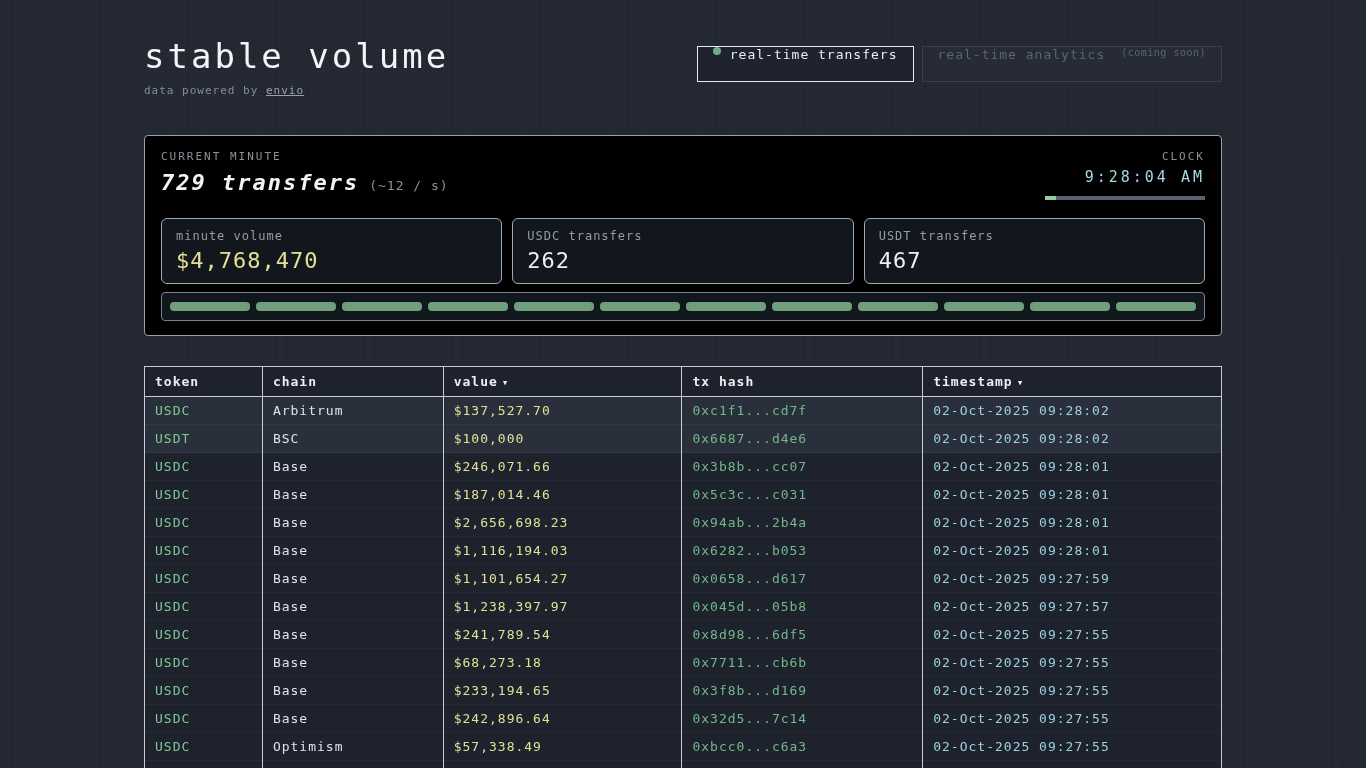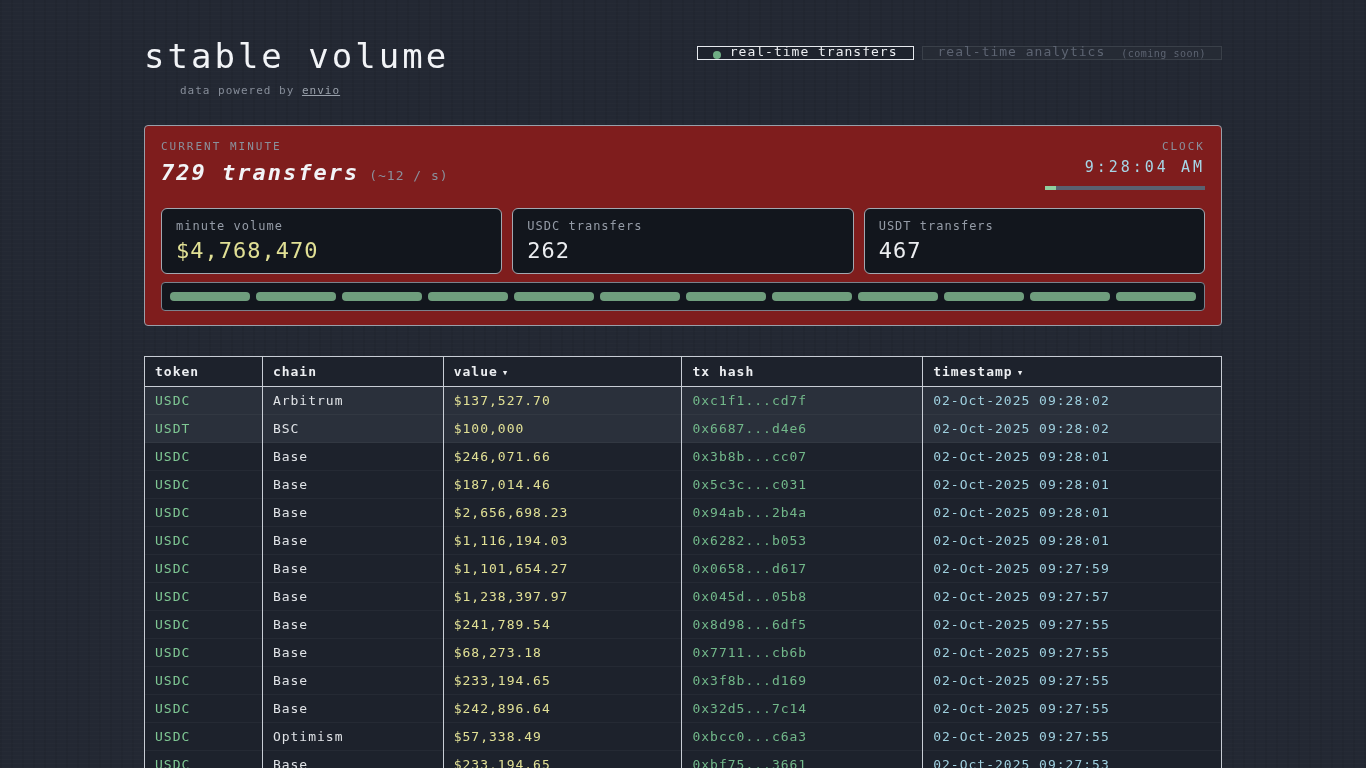--- a/index.html
+++ b/index.html
@@ -17,37 +17,37 @@
     background:
       repeating-linear-gradient(0deg, rgba(255,255,255,0.012) 0 1px, transparent 1px 4px),
       repeating-linear-gradient(90deg, rgba(0,0,0,0.05) 0 2px, transparent 2px 11px);
     pointer-events: none;
   }
   .container { width: 1078px; margin: 0 auto; padding-top: 36px; position: relative; }
 
   
   .header { display: flex; justify-content: space-between; align-items: flex-start; }
   .page-title { font-size: 34px; font-weight: normal; letter-spacing: 3px; color: #f2f4f7; }
-  .subtitle { margin-top: 8px; font-size: 11px; color: #868d99; letter-spacing: 1px; margin-left: 36px; }
+  .subtitle { margin-top: 8px; font-size: 11px; color: #868d99; letter-spacing: 1px; }
   .subtitle a { color: #9aa1ab; text-decoration: underline; }
   .tabs { display: flex; gap: 8px; margin-top: 10px; }
   .tab {
-    height: 14px; display: flex; align-items: flex-end; gap: 9px;
+    height: 36px; display: flex; align-items: flex-start; gap: 9px;
     padding: 0 15px; font-size: 13px; letter-spacing: 1px; cursor: pointer;
     background: #1e232d;
   }
   .tab.active { border: 1px solid #e6e9ee; color: #eceef1; }
   .tab.disabled { border: 1px solid #3a4049; color: #5d6472; background: #262b35; cursor: default; gap: 16px; }
   .tab .dot { width: 8px; height: 8px; border-radius: 50%; background: #6fae84; }
   .tab .small { font-size: 10px; letter-spacing: 0.5px; }
 
   
   .panel {
-    margin-top: 28px; border: 1px solid #99a0aa; border-radius: 4px;
-    background: #7f1d1d; padding: 14px 16px 14px 16px;
+    margin-top: 38px; border: 1px solid #99a0aa; border-radius: 4px;
+    background: #000000; padding: 14px 16px 14px 16px;
   }
   .panel-top { display: flex; justify-content: space-between; align-items: flex-start; }
   .panel-label { font-size: 11px; letter-spacing: 2px; color: #8a909c; }
   .big-line { margin-top: 7px; display: flex; align-items: baseline; gap: 10px; }
   .big-count { font-size: 22px; font-weight: bold; letter-spacing: 2px; color: #f2f4f7; font-style: italic; }
   .big-rate { font-size: 13px; color: #8a909c; letter-spacing: 1px; }
   .clock-block { text-align: right; }
   .clock-label { font-size: 11px; letter-spacing: 2px; color: #8a909c; }
   .clock-time { margin-top: 5px; font-size: 15px; letter-spacing: 3px; color: #a6d6e6; }
   .clock-progress { margin-top: 10px; margin-left: auto; width: 160px; height: 4px; background: #5a6170; }

